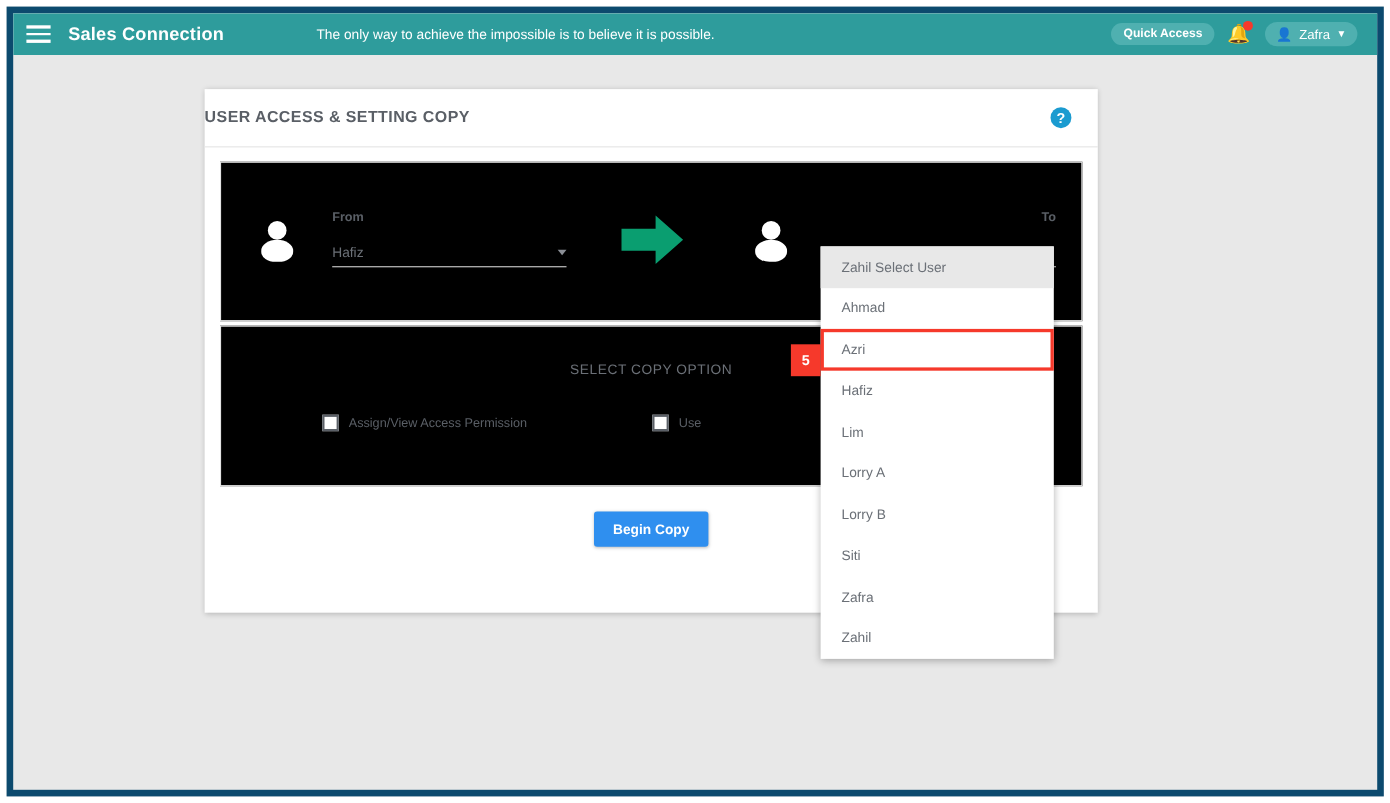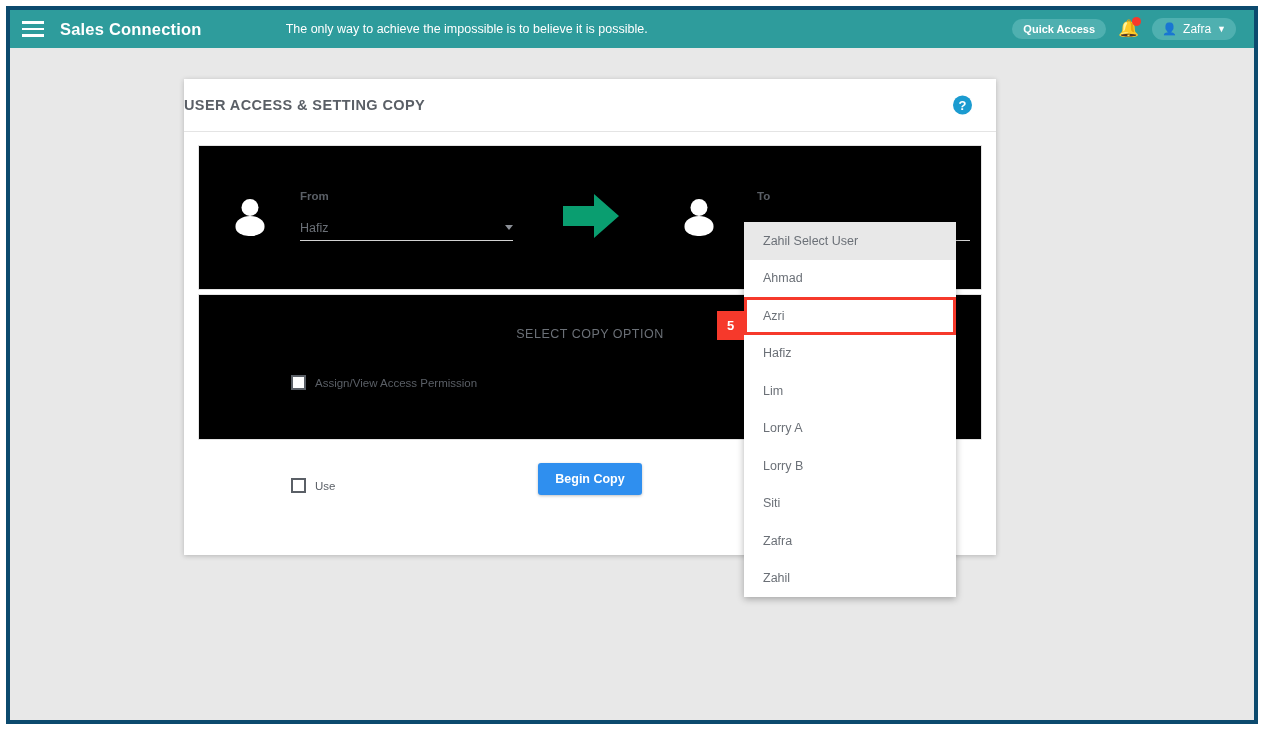--- a/index.html
+++ b/index.html
@@ -6,21 +6,21 @@
   html, body {
     width: 1264px; height: 730px;
     font-family: "Liberation Sans", sans-serif;
     background: #ffffff;
     overflow: hidden;
   }
   #frame {
     position: absolute;
     left: 6px; top: 6px;
     width: 1252px; height: 718px;
-    border: 4px solid #0c4a6e;
+    border: 6px solid #0c4a6e;
     background: #e8e8e8;
     overflow: hidden;
   }
 
   
   #topbar {
     position: absolute; left: 0; top: 0;
     width: 100%; height: 38px;
     background: #2e9c9c;
     display: flex; align-items: center;
@@ -120,29 +120,29 @@
   }
   .select-value { font-size: 12.5px; color: #6b7077; }
   .select-arrow {
     width: 0; height: 0; border-left: 4px solid transparent;
     border-right: 4px solid transparent; border-top: 5px solid #8b8f96;
   }
   #arrow-green {
     width: 60px; height: 48px; margin-left: 48px; margin-top: 2px; flex: 0 0 auto;
   }
   #avatar-to-wrap { margin-left: 52px; }
-  #to-group { margin-left: 32px; width: 213px; position: relative; }
+  #to-group { margin-left: 20px; width: 213px; position: relative; text-align: right; }
 
   
   #copy-option-title {
     text-align: center; font-size: 12.5px; color: #6b7077;
     letter-spacing: .5px; padding-top: 32px;
   }
   #checkbox-row {
-    display: flex; padding-top: 34px; padding-left: 92px; gap: 88px; flex-direction: column;
+    display: flex; padding-top: 34px; padding-left: 92px; gap: 114px;
   }
   .check-item { display: flex; align-items: center; gap: 9px; cursor: pointer; }
   .checkbox {
     width: 15px; height: 15px; border: 2px solid #5a5f66; background: #ffffff; flex: 0 0 auto;
   }
   .check-label { font-size: 11.5px; color: #5a5f66; white-space: nowrap; }
 
   #begin-row {
     display: flex; justify-content: center; margin-top: 23px;
   }

